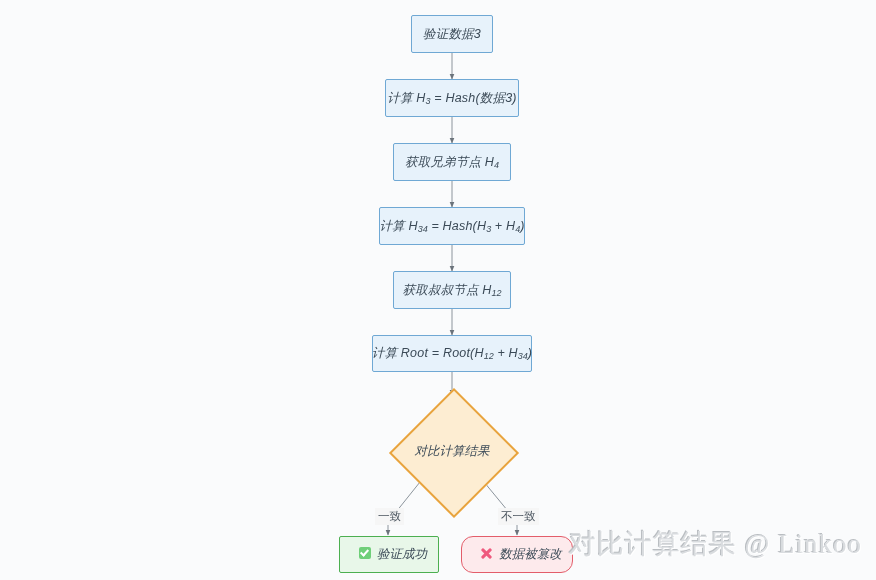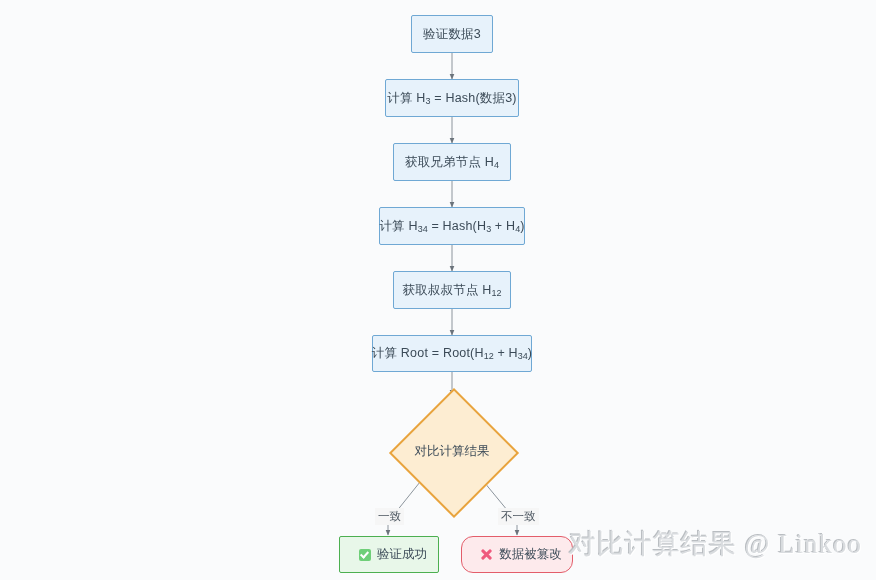--- a/index.html
+++ b/index.html
@@ -35,20 +35,21 @@
 
   
   .node {
     position: absolute;
     box-sizing: border-box;
     display: flex;
     align-items: center;
     justify-content: center;
     text-align: center;
     line-height: 1.2;
+    font-style: italic;
   }
 
   .node-rect {
     border: 1px solid #6fa8d4;
     background: #e7f2fb;
     border-radius: 2px;
     color: #3b4a57;
     font-size: 12.5px;
     letter-spacing: .2px;
   }
@@ -101,21 +102,21 @@
   }
   .node-fail {
     border: 1px solid #e35d6a;
     background: #fdeaec;
     border-radius: 12px;
     color: #3b4a57;
     font-size: 12.5px;
   }
   .res-inner {
     display: flex;
-    align-items: center;
+    align-items: flex-start;
     gap: 6px;
     white-space: nowrap;
     margin-left: 8px;
   }
   .ico-check {
     display: inline-block;
     width: 12px;
     height: 12px;
     border-radius: 2px;
     background: #6fcf79;

